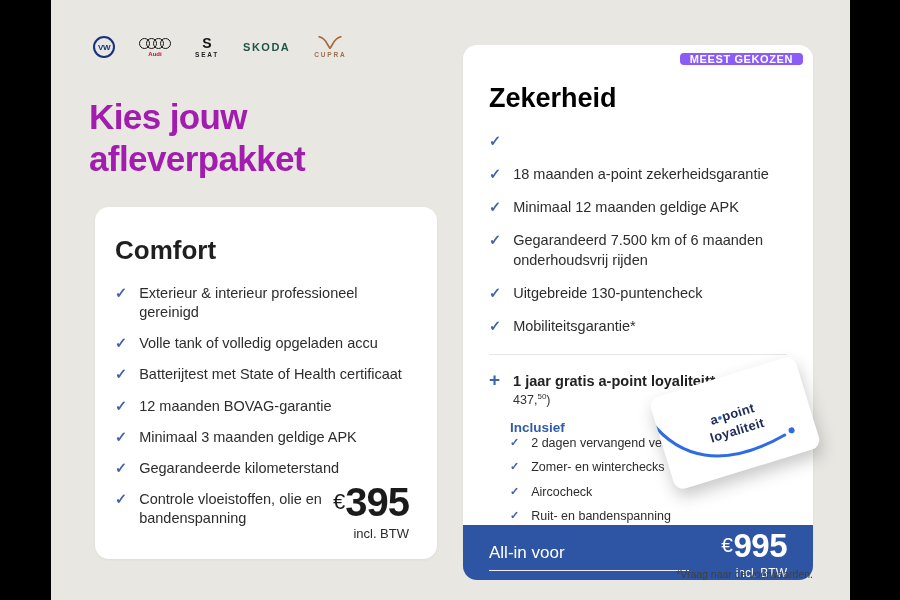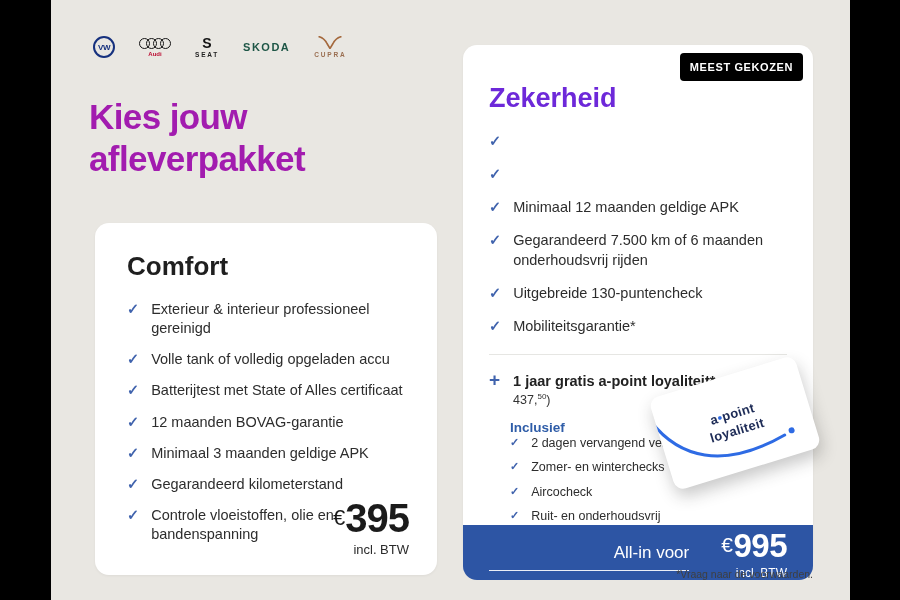--- a/index.html
+++ b/index.html
@@ -35,37 +35,37 @@
     font-weight:600; color:#a21caf; letter-spacing:-0.6px; }
 
   
   .card { background:#fff; border-radius:14px; box-shadow:0 1px 3px rgba(0,0,0,0.05); }
   ul.features { list-style:none; display:flex; flex-direction:column; }
   ul.features li { display:flex; gap:12px; line-height:1.32; color:#2d2d2d; }
   .check { color:#4063ad; font-weight:bold; flex:0 0 auto; }
 
   
   .card-comfort { position:absolute; left:44px; top:207px; width:342px; height:352px;
-    padding:28px 32px 0;margin-top:16px; }
+    padding:28px 20px 0; }
   .card-comfort h2 { font-size:26px; font-weight:700; color:#1f1f1f; margin-bottom:18px; }
   .card-comfort ul.features { gap:12px; }
   .card-comfort ul.features li { font-size:14.5px; }
   .price-block { position:absolute; right:28px; bottom:18px; text-align:right; color:#1b1b1b; }
   .price-line { font-weight:600; letter-spacing:-1px; }
   .price-line .euro { font-size:22px; vertical-align:7px; margin-right:1px; font-weight:400; }
   .price-line .amount { font-size:40px; }
   .price-note { font-size:13px; color:#2b2b2b; margin-top:1px; font-weight:400; letter-spacing:0; }
 
   
   .card-zeker { position:absolute; left:412px; top:45px; width:350px; height:518px;
     display:flex; flex-direction:column; }
   .zeker-body { flex:1; padding:22px 26px 0; position:relative; }
-  .badge { position:absolute; top:8px; right:10px; background:#000000; color:#fff;
-    font-size:11px; font-weight:700; letter-spacing:0.6px; padding:8px 10px; border-radius:4px; }
-  .card-zeker h2 { font-size:27px; font-weight:700; color:#6d28d9; margin:16px 0 18px; }
+  .badge { position:absolute; top:8px; right:10px; background:#8b5cf6; color:#fff;
+    font-size:11px; font-weight:700; letter-spacing:0.6px; padding:0 10px; border-radius:4px; }
+  .card-zeker h2 { font-size:27px; font-weight:700; color:#000000; margin:16px 0 18px; }
   .zeker-list { gap:14px; }
   .zeker-list li { font-size:14.5px; }
   .zeker-list li:first-child { font-weight:700; color:#222; }
   .divider { border-top:1px solid #e6e6e3; margin:18px 0 14px; }
   .bonus-row { display:flex; gap:13px; align-items:baseline; }
   .plus { color:#4063ad; font-size:19px; font-weight:600; }
   .bonus-label { font-weight:700; font-size:14.5px; color:#222; }
   .bonus-note { font-size:12.5px; color:#333; margin-left:4px; }
   .bonus-note sup { font-size:8px; }
   .inclusief { margin:12px 0 0 21px; }
@@ -80,21 +80,21 @@
     box-shadow:0 8px 16px rgba(40,40,40,0.25); z-index:3;
     display:flex; flex-direction:column; align-items:center; justify-content:center; }
   .loyalty svg { position:absolute; left:0; top:0; }
   .loyalty-text { position:relative; color:#1d2b56; font-weight:700; font-size:13px;
     text-align:center; line-height:1.3; letter-spacing:0.3px; }
   .loyalty-text .dot { color:#2e6be4; }
 
   
   .zeker-footer { height:66px; background:#2d55a4; border-radius:0 0 14px 14px;
     display:flex; align-items:center; justify-content:space-between; padding:0 26px; }
-  .allin-wrap { display:flex; flex-direction:column; gap:7px; width:238px; margin-top:10px;align-items:flex-end; }
+  .allin-wrap { display:flex; flex-direction:column; gap:7px; width:238px; margin-top:10px; }
   .allin { color:#fff; font-size:17px; }
   .allin-line { height:1px; background:rgba(255,255,255,0.9); width:100%; }
   .footer-price { text-align:right; color:#fff; margin-top:2px; letter-spacing:-0.5px;margin-left:32px; }
   .footer-price .euro { font-size:21px; vertical-align:5px; margin-right:1px; font-weight:400; }
   .footer-price .amount { font-size:33px; font-weight:700; }
   .footer-note { font-size:12px; margin-top:1px; letter-spacing:0; }
 
   .disclaimer { position:absolute; left:412px; top:568px; width:350px; text-align:right;
     font-size:10.5px; color:#3f3f3f; }
 </style>
@@ -142,33 +142,33 @@
       <li>
           <span class="check">✓</span>
           <span>Exterieur &amp; interieur professioneel gereinigd</span>
         </li>
       <li>
           <span class="check">✓</span>
           <span>Volle tank of volledig opgeladen accu</span>
         </li>
       <li>
           <span class="check">✓</span>
-          <span>Batterijtest met State of Alles certificaat</span>
+          <span>Batterijtest met State of Health certificaat</span>
         </li>
       <li>
           <span class="check">✓</span>
           <span>12 maanden BOVAG-garantie</span>
         </li>
       <li>
           <span class="check">✓</span>
           <span>Minimaal 3 maanden geldige APK</span>
         </li>
       <li>
           <span class="check">✓</span>
-          <span>Gegarandeerd kilometerstand</span>
+          <span>Gegarandeerde kilometerstand</span>
         </li>
       <li>
           <span class="check">✓</span>
           <span>Controle vloeistoffen, olie en bandenspanning</span>
         </li>
     </ul>
     <div class="price-block">
       <div class="price-line">
         <span class="euro">€</span><span class="amount">395</span>
       </div>
@@ -179,20 +179,21 @@
   <div class="card card-zeker">
     <div class="zeker-body">
       <div class="badge">MEEST GEKOZEN</div>
       <h2>Zekerheid</h2>
       <ul class="features zeker-list">
         <li>
             <span class="check">✓</span>
           </li>
         <li>
             <span class="check">✓</span>
+            <span>18 maanden a-point zekerheidsgarantie</span>
           </li>
         <li>
             <span class="check">✓</span>
             <span>Minimaal 12 maanden geldige APK</span>
           </li>
         <li>
             <span class="check">✓</span>
             <span>Gegarandeerd 7.500 km of 6 maanden onderhoudsvrij rijden</span>
           </li>
         <li>
@@ -222,21 +223,21 @@
           <li>
               <span class="check">✓</span>
               <span>Zomer- en winterchecks</span>
             </li>
           <li>
               <span class="check">✓</span>
               <span>Aircocheck</span>
             </li>
           <li>
               <span class="check">✓</span>
-              <span>Ruit- en onderhoudsvrij</span>
+              <span>Ruit- en bandenspanning</span>
             </li>
         </ul>
       </div>
       <div class="loyalty">
         <svg width="152" height="96" viewBox="0 0 152 96">
           <path d="M -4 22 C 12 64, 50 90, 120 74" fill="none" stroke="#2e6be4" stroke-width="3" stroke-linecap="round"></path>
           <circle cx="128" cy="71.5" r="3" fill="#2e6be4"></circle>
         </svg>
         <div class="loyalty-text">
           <div><span>a</span><span class="dot">•</span><span>point</span></div>

